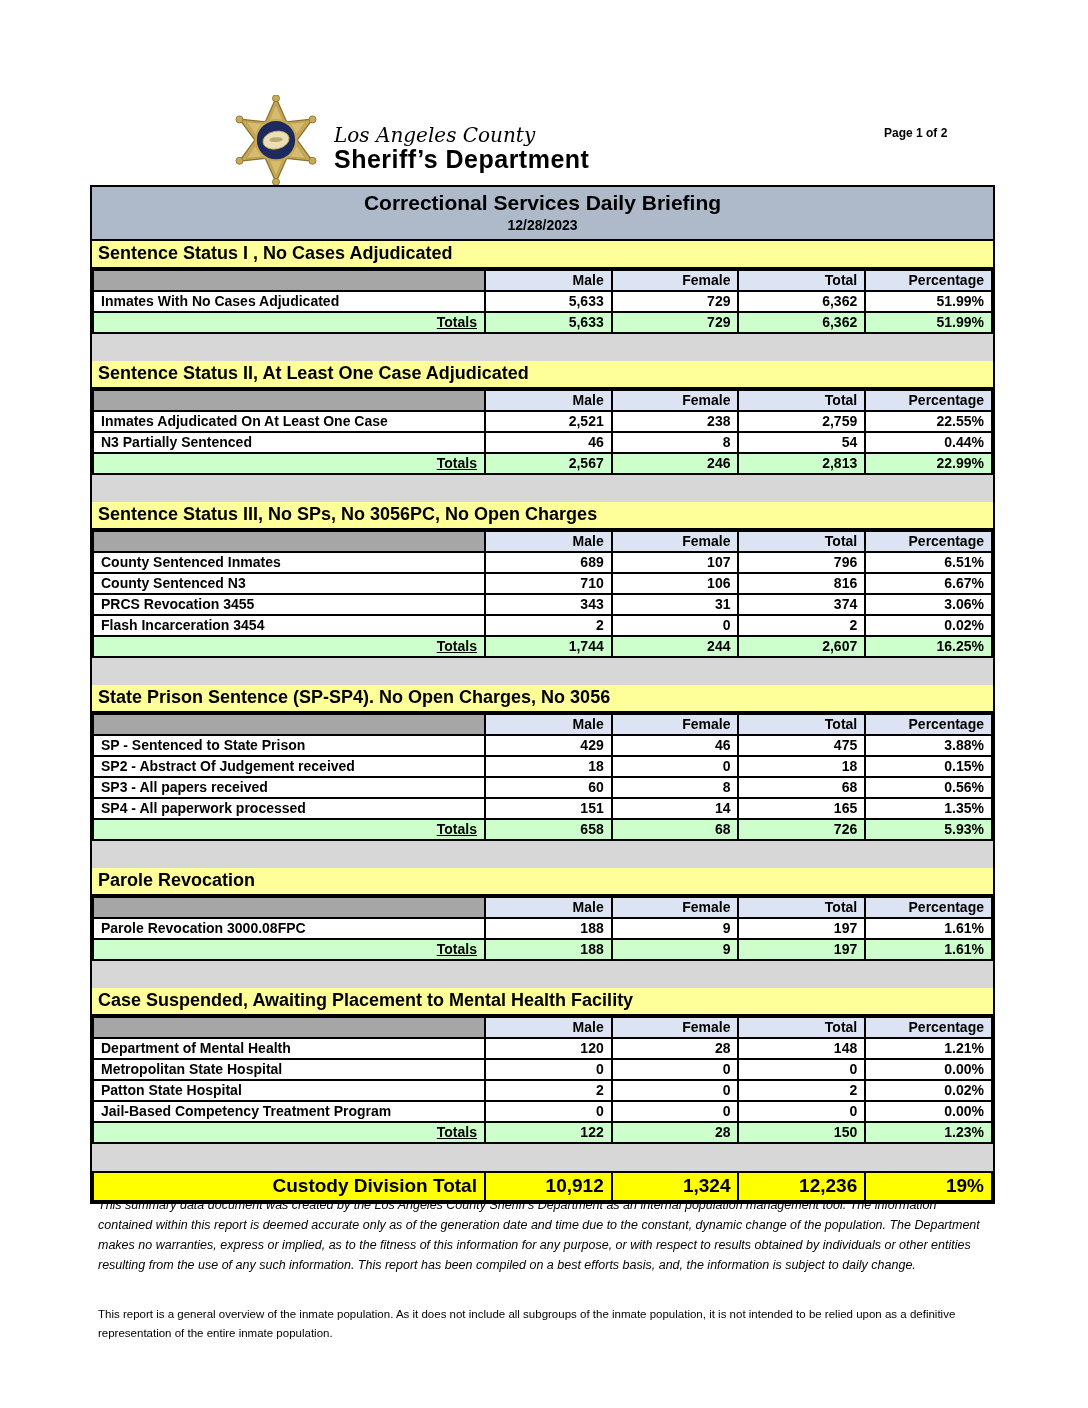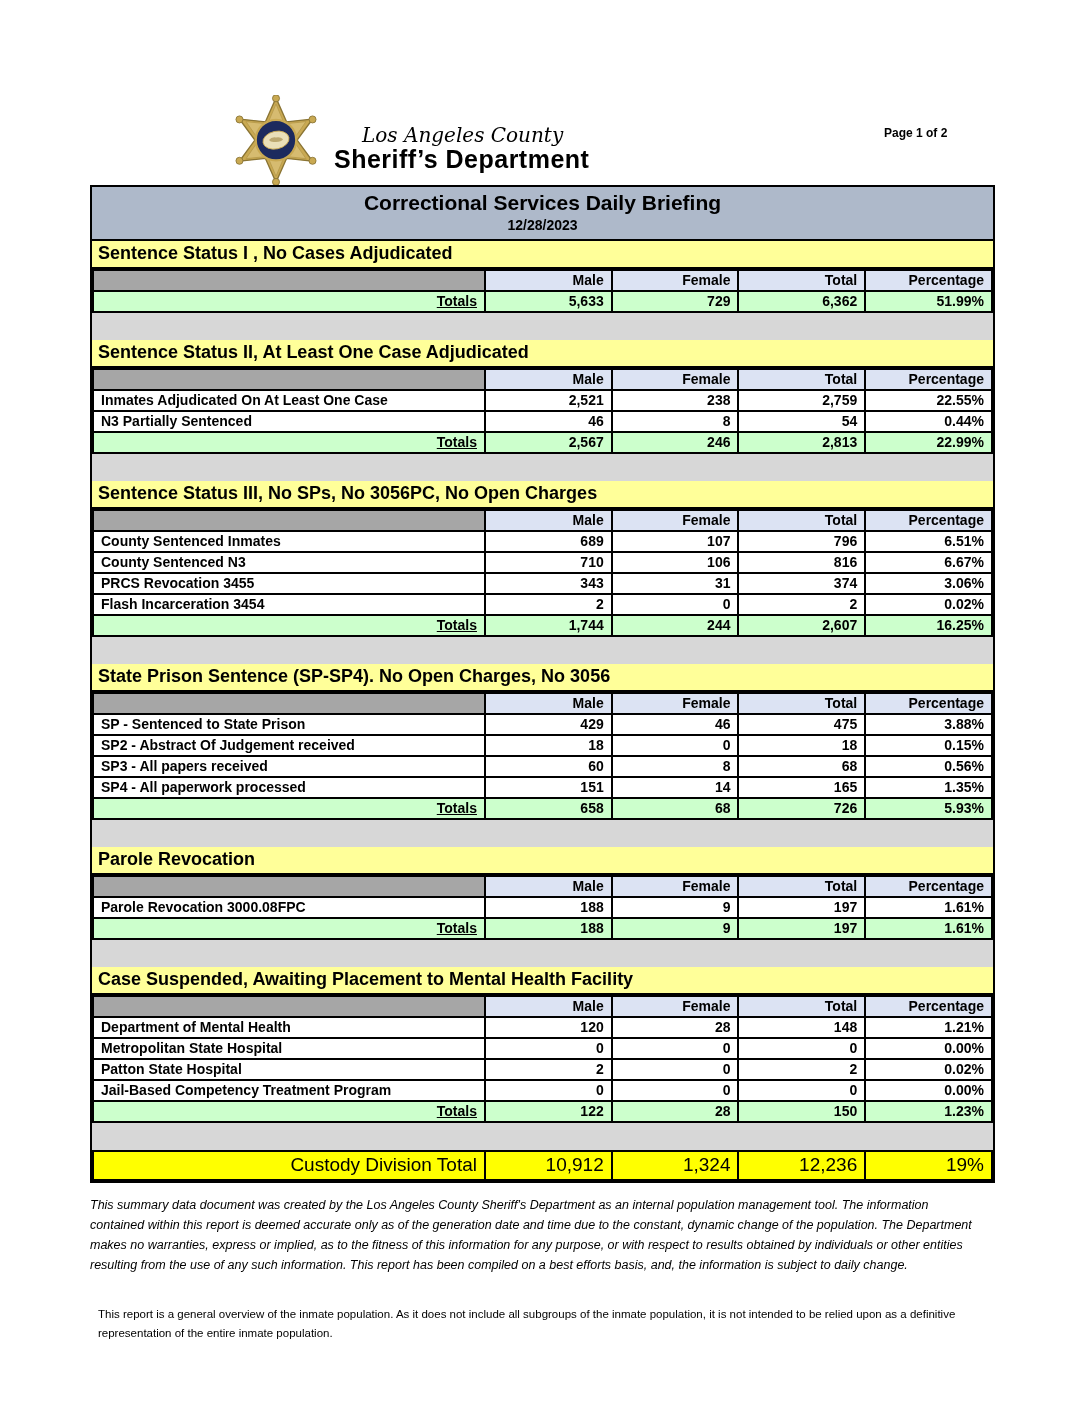--- a/index.html
+++ b/index.html
@@ -16,21 +16,21 @@
   html,body{background:#ffffff;}
   body{
     width:1088px;height:1408px;position:relative;
     font-family:"Liberation Sans",sans-serif;color:#000;
   }
   
   .page-header{position:relative;height:185px;}
   .brand{position:absolute;left:232px;top:95px;display:flex;align-items:center;}
   .badge{width:88px;height:92px;flex:0 0 auto;}
   .brand-text{margin-left:14px;padding-top:14px;}
-  .brand-line1{font-family:"DejaVu Serif",serif;font-style:italic;font-size:20px;line-height:22px;margin-left:28px;}
+  .brand-line1{font-family:"DejaVu Serif",serif;font-style:italic;font-size:20px;line-height:22px;}
   .brand-line2{font-size:25px;font-weight:bold;letter-spacing:0.5px;line-height:26px;}
   .page-label{position:absolute;left:868px;top:126px;font-size:12px;font-weight:bold;padding-left:16px;}
   
   .report{
     position:absolute;left:90px;top:185px;width:905px;
     border:2px solid var(--border);
     background:var(--container_bg);
   }
   .title-bar{
     background:var(--title_bar);
@@ -54,27 +54,27 @@
   }
   th.spacer-cell{background:var(--header_spacer);border-left:none;}
   th.col-head{background:var(--column_header);text-align:right;margin-left:26px;}
   td.row-label{background:#fff;text-align:left;border-left:none;}
   td.val{background:#fff;text-align:right;}
   tr.totals td{background:var(--totals_row);}
   tr.totals td.row-label{text-align:right;background:var(--totals_row);text-decoration:underline;}
   .section-gap{height:27px;}
   table.grand td{
     background:var(--grand_total);
-    font-size:19px;font-weight:normal;
+    font-size:19px;font-weight:bold;
     padding:2px 7px 3px 7px;height:28px;
   }
   table.grand td.row-label{text-align:right;background:var(--grand_total);}
   
   .footer-disclaimer{
-    position:absolute;left:90px;top:1195px;width:888px;
+    position:absolute;left:98px;top:1195px;width:888px;
     font-size:12.5px;font-style:italic;line-height:1.6;
   }
   .footer-note{
     position:absolute;left:98px;top:1305px;width:895px;
     font-size:11.5px;line-height:1.65;
   }
 </style>
 </head>
 <body>
 
@@ -123,20 +123,27 @@
           <thead>
             <tr>
               <th class="spacer-cell"></th>
               <th class="col-head">Male</th>
               <th class="col-head">Female</th>
               <th class="col-head">Total</th>
               <th class="col-head">Percentage</th>
             </tr>
           </thead>
           <tbody>
+            <tr>
+              <td class="row-label">Inmates With No Cases Adjudicated</td>
+              <td class="val">5,633</td>
+              <td class="val">729</td>
+              <td class="val">6,362</td>
+              <td class="val">51.99%</td>
+            </tr>
             <tr class="totals">
               <td class="row-label">Totals</td>
               <td class="val">5,633</td>
               <td class="val">729</td>
               <td class="val">6,362</td>
               <td class="val">51.99%</td>
             </tr>
           </tbody>
         </table>
       </div>

